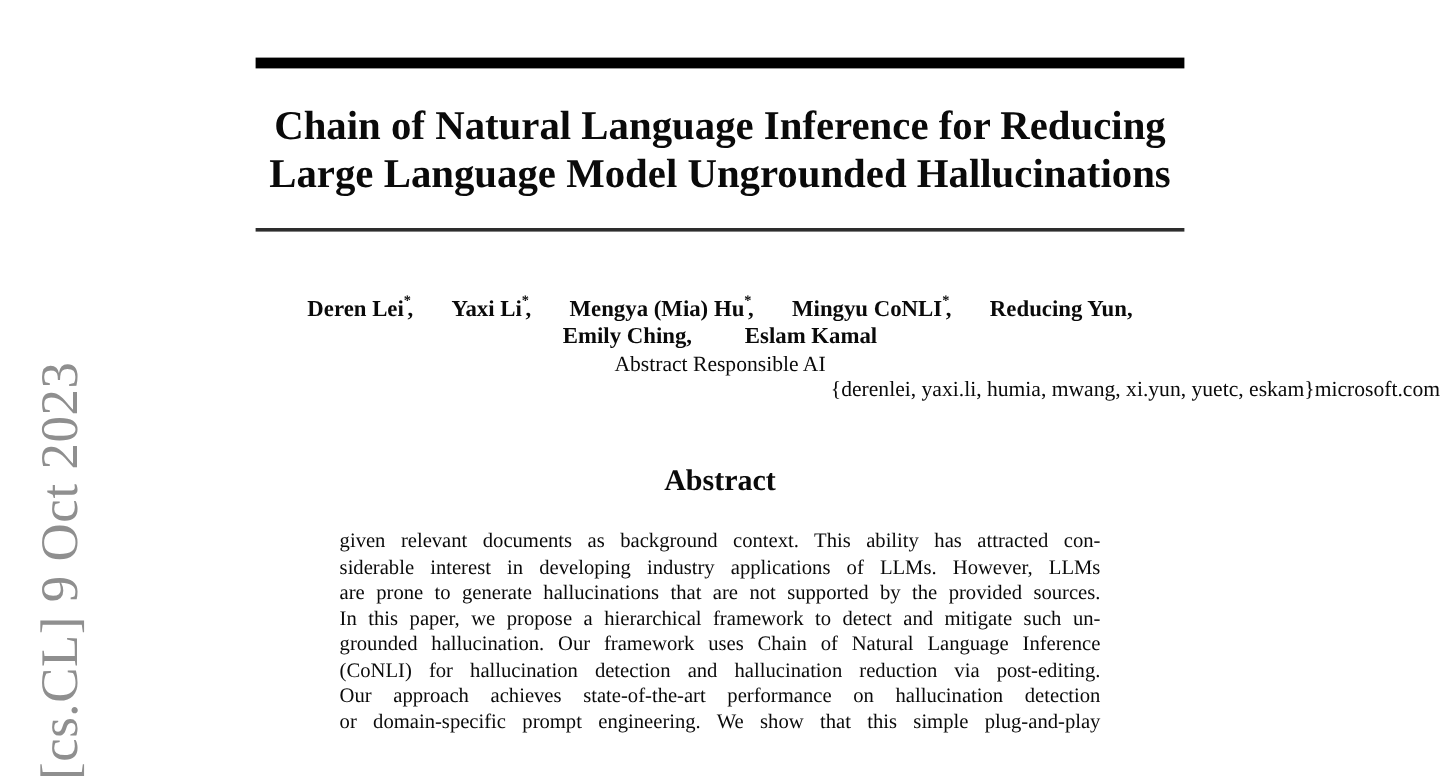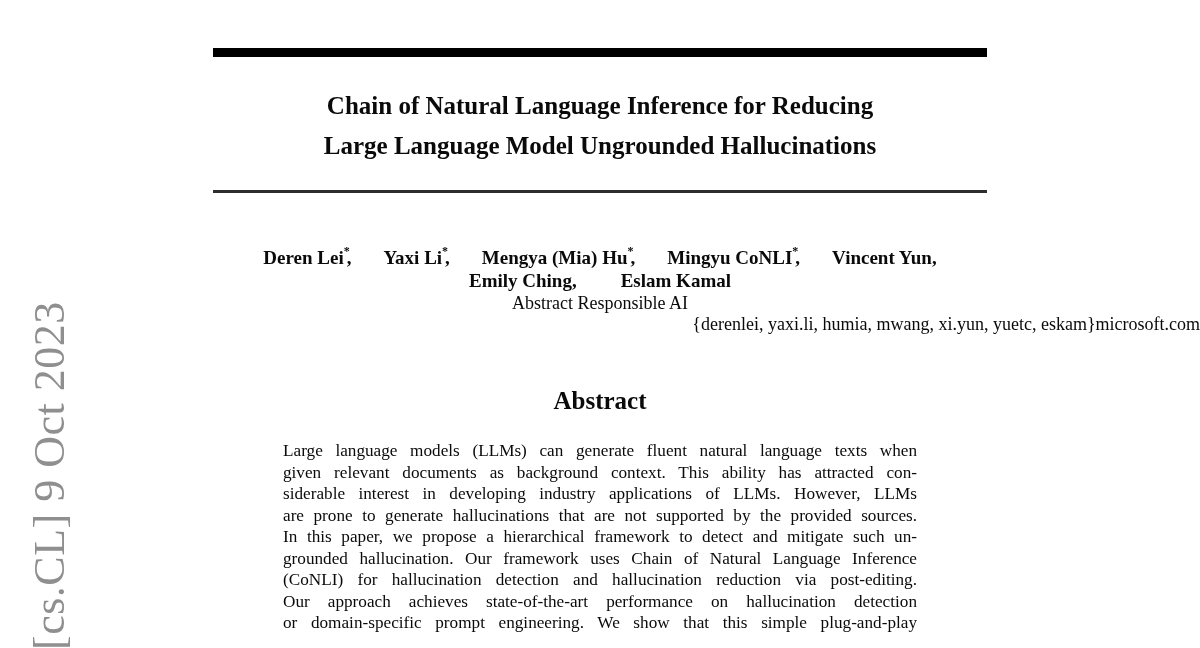--- a/index.html
+++ b/index.html
@@ -51,21 +51,21 @@
   }
 
   
   .paper-title {
     position: absolute;
     left: 163px;
     top: 86px;
     width: 874px;
     margin: 0;
     text-align: center;
-    font-size: 25px;
+    font-size: 34px;
     line-height: 40px;
     font-weight: 700;
     color: #0a0a0a;
   }
   .title-line { display: block; }
 
   
   .authors-row {
     position: absolute;
     left: 0;
@@ -147,36 +147,35 @@
     <span class="title-line">Large Language Model Ungrounded Hallucinations</span>
   </h1>
 
   <div class="rule-thin"></div>
 
   <div class="authors-row row1">
     <span class="author"><span>Deren Lei</span><sup class="mark">*</sup><span>,</span></span>
     <span class="author"><span>Yaxi Li</span><sup class="mark">*</sup><span>,</span></span>
     <span class="author"><span>Mengya (Mia) Hu</span><sup class="mark">*</sup><span>,</span></span>
     <span class="author"><span>Mingyu CoNLI</span><sup class="mark">*</sup><span>,</span></span>
-    <span class="author"><span>Vincent Yun</span><sup class="mark"></sup><span>,</span></span>
+    <span class="author"><span>Reducing Yun</span><sup class="mark"></sup><span>,</span></span>
   </div>
 
   <div class="authors-row row2">
     <span class="author"><span>Emily Ching</span><sup class="mark"></sup><span>,</span></span>
     <span class="author"><span>Eslam Kamal</span><sup class="mark"></sup><span></span></span>
   </div>
 
   <div class="affiliation">Abstract Responsible AI</div>
 
   <div class="email-line">{derenlei, yaxi.li, humia, mwang, xi.yun, yuetc, eskam}microsoft.com</div>
 
   <div class="abstract-heading">Abstract</div>
 
   <div class="abstract-body">
-    <div class="abstract-line">Large language models (LLMs) can generate fluent natural language texts when</div>
     <div class="abstract-line">given relevant documents as background context. This ability has attracted con-</div>
     <div class="abstract-line">siderable interest in developing industry applications of LLMs. However, LLMs</div>
     <div class="abstract-line">are prone to generate hallucinations that are not supported by the provided sources.</div>
     <div class="abstract-line">In this paper, we propose a hierarchical framework to detect and mitigate such un-</div>
     <div class="abstract-line">grounded hallucination. Our framework uses Chain of Natural Language Inference</div>
     <div class="abstract-line">(CoNLI) for hallucination detection and hallucination reduction via post-editing.</div>
     <div class="abstract-line">Our approach achieves state-of-the-art performance on hallucination detection</div>
     <div class="abstract-line">or domain-specific prompt engineering. We show that this simple plug-and-play</div>
   </div>
 

